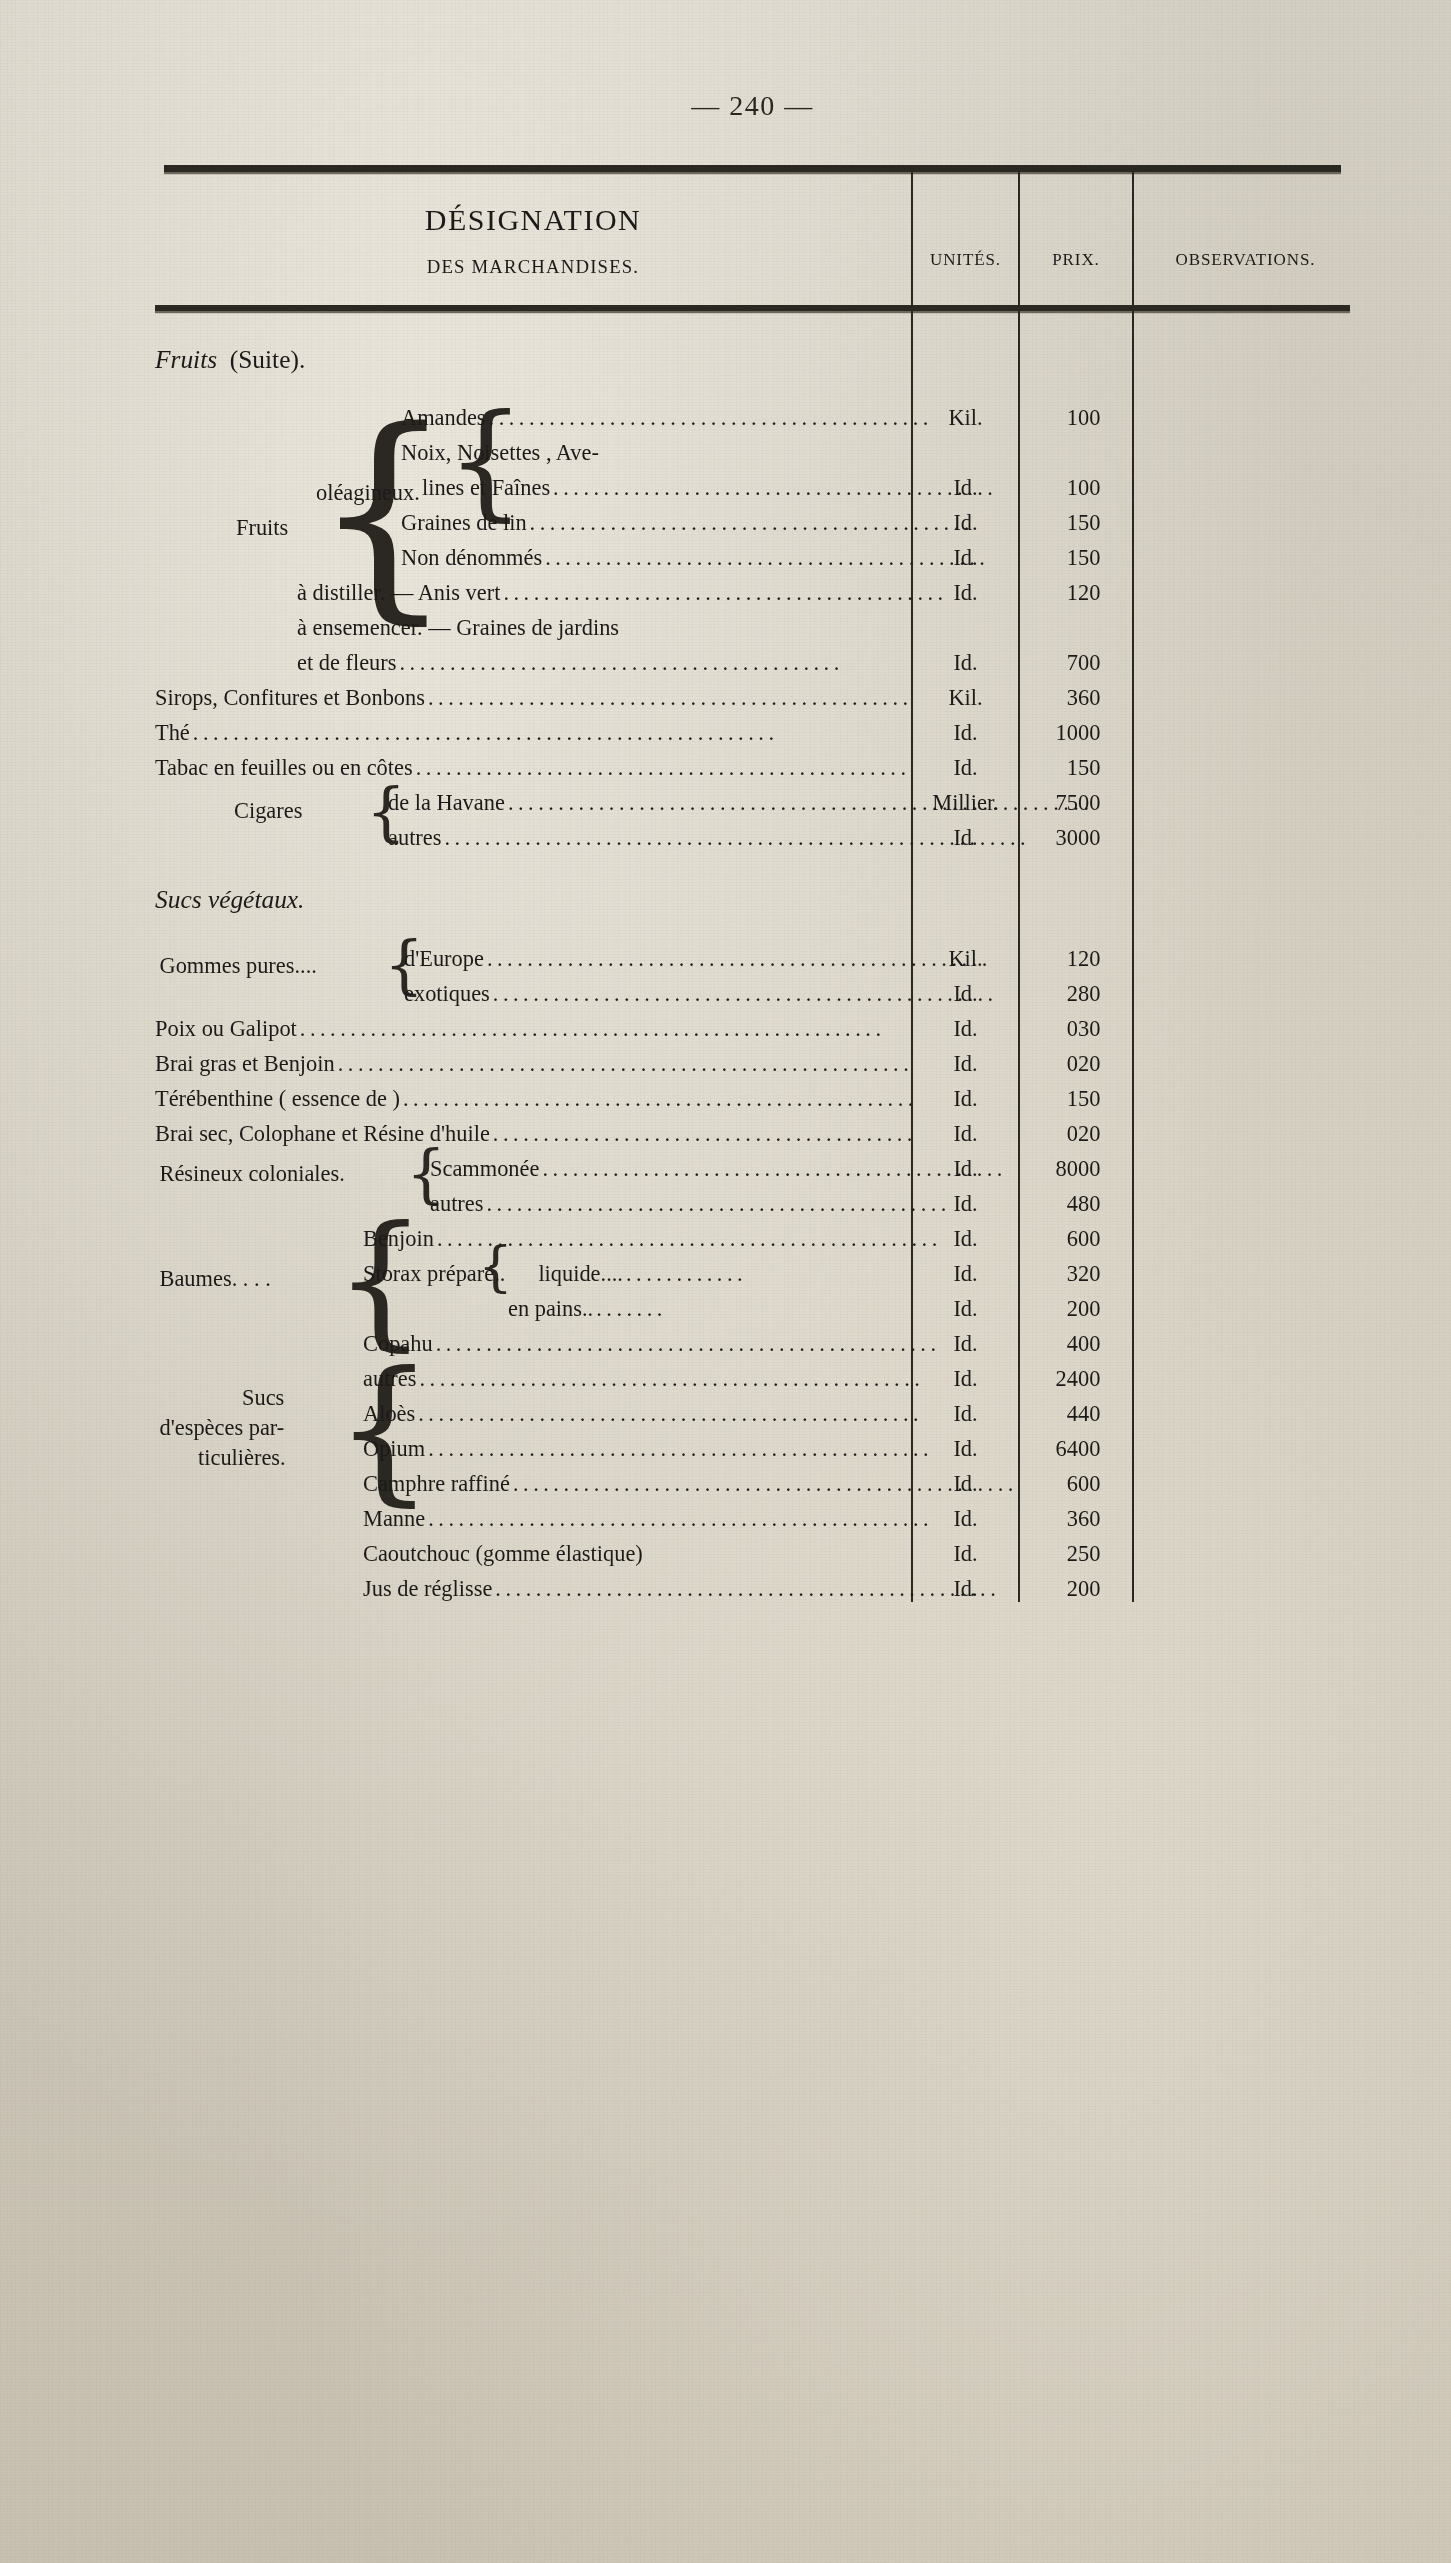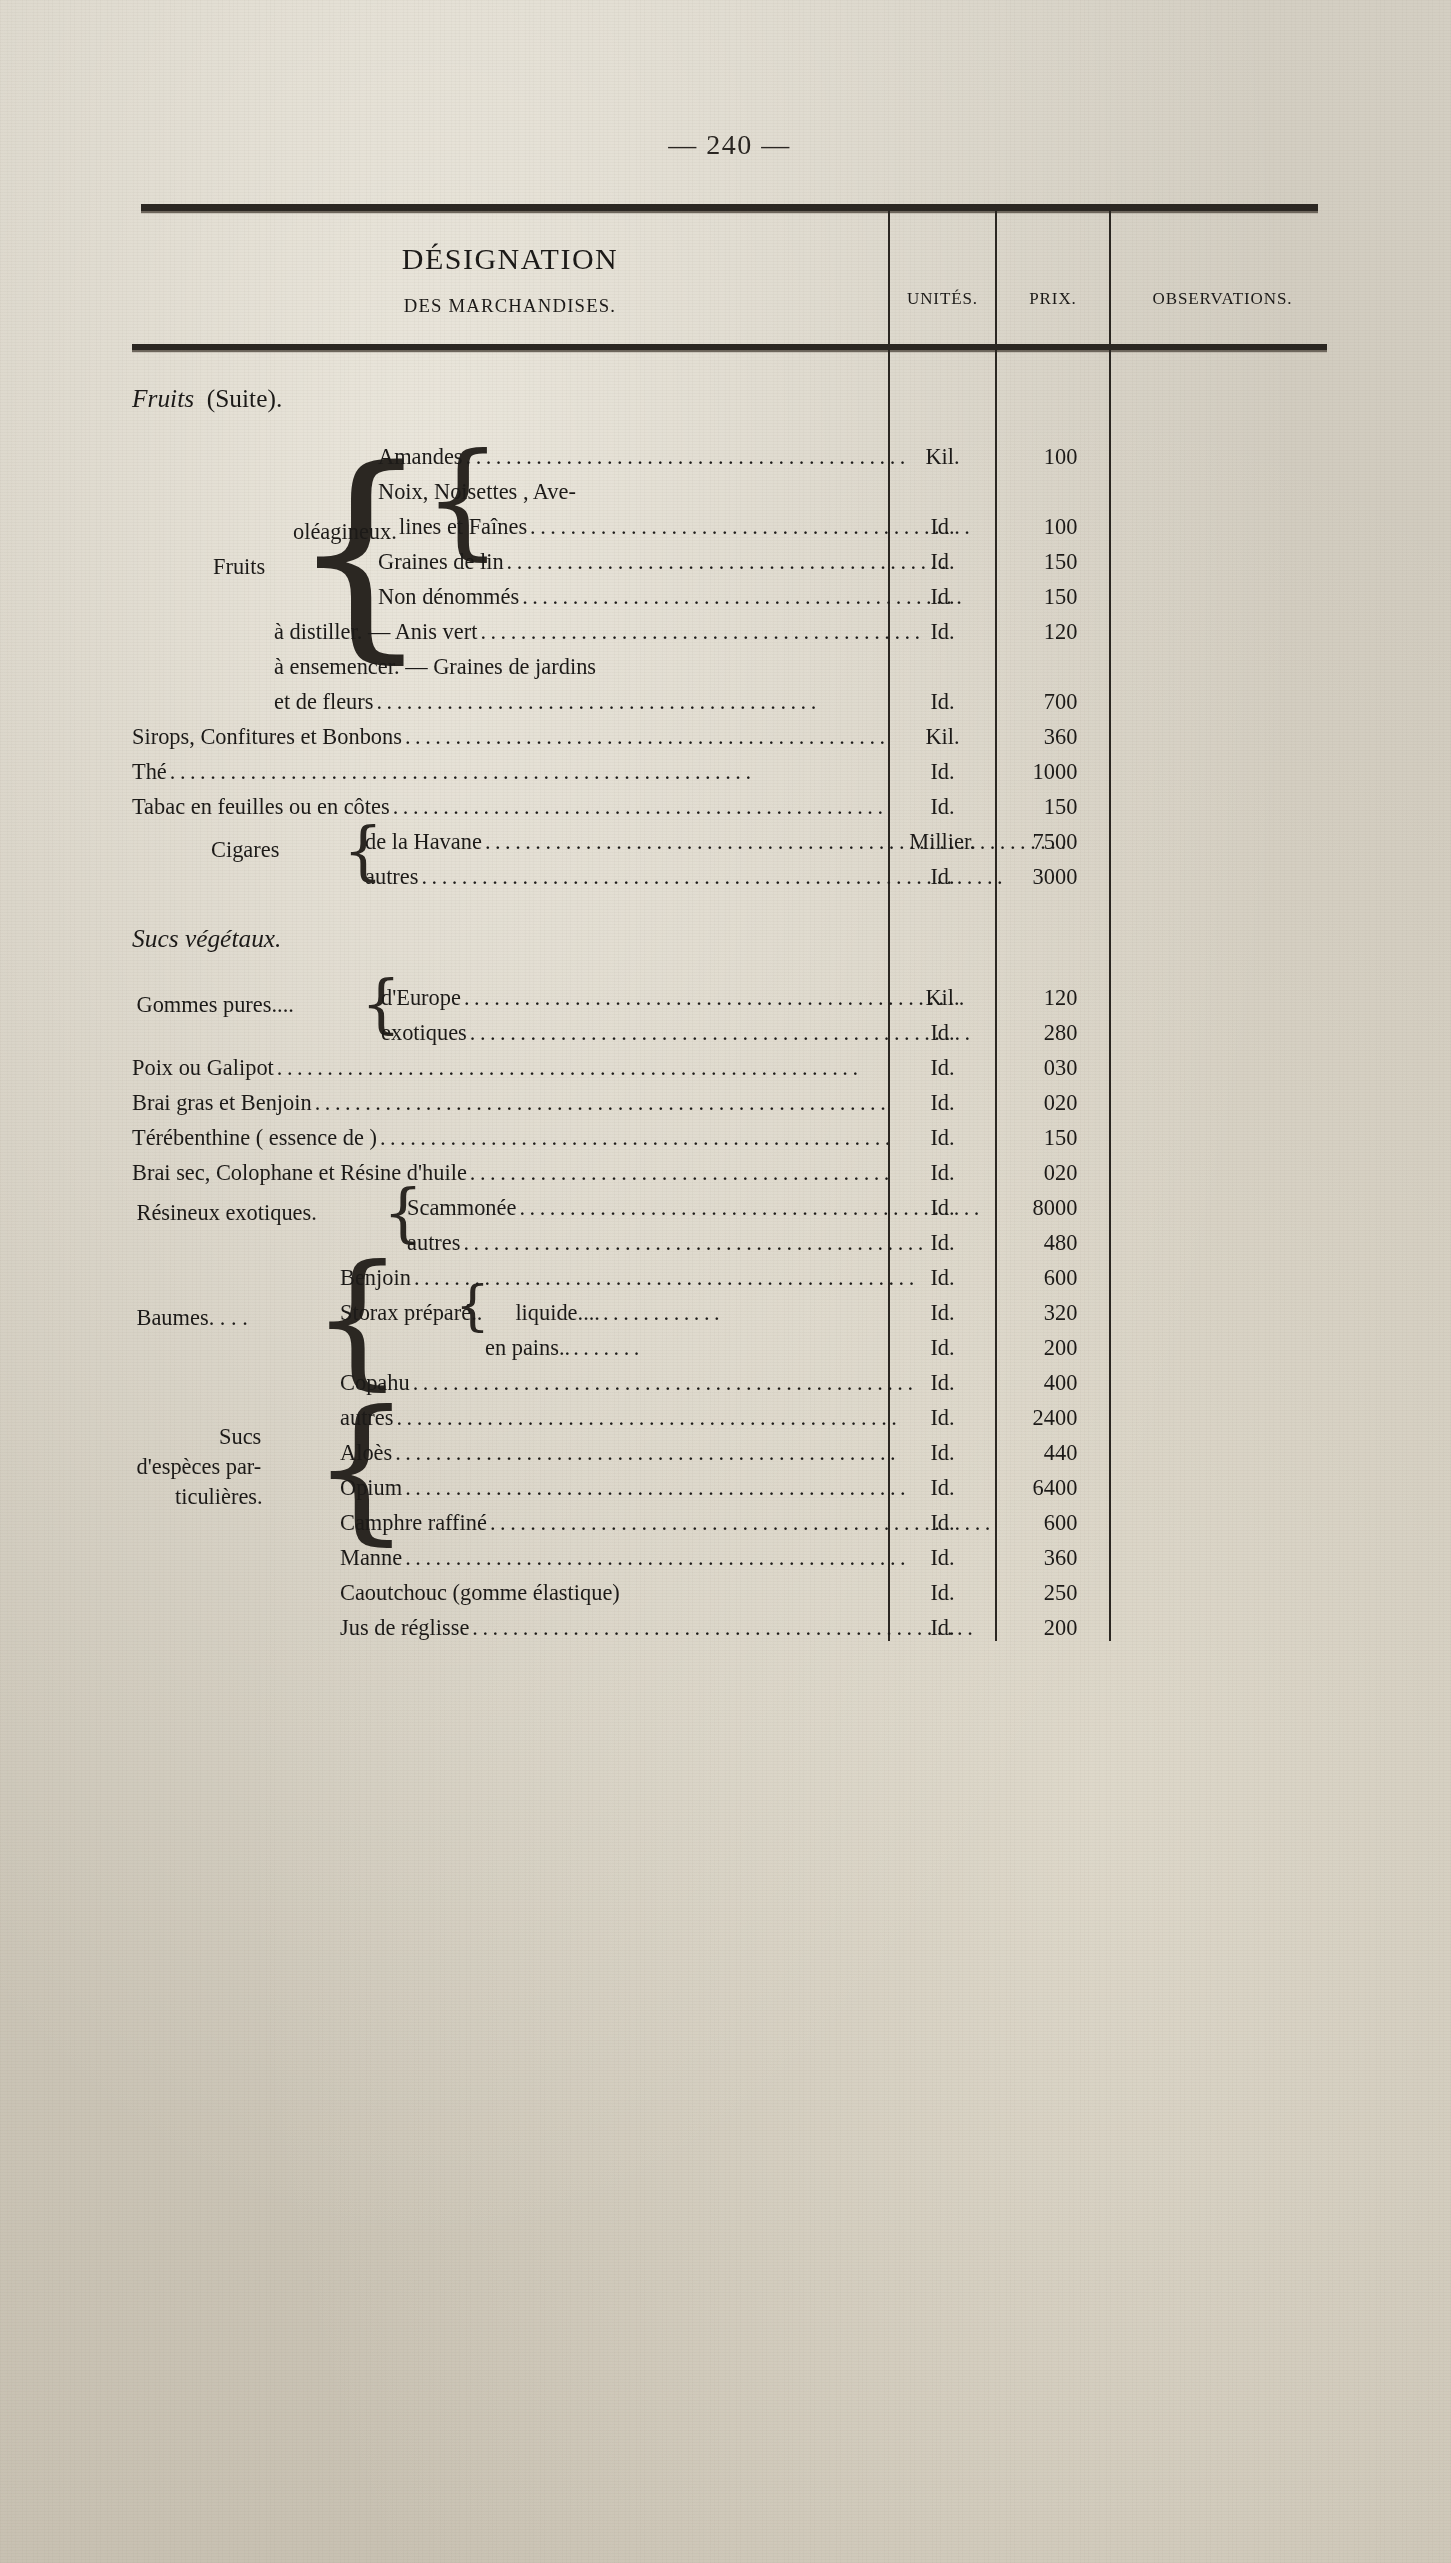--- a/index.html
+++ b/index.html
@@ -27,24 +27,23 @@
   }
   .grain {
     position:absolute; left:0; top:0; width:100%; height:100%;
     background-image:
       repeating-linear-gradient(0deg, rgba(120,110,95,0.045) 0 0.7px, rgba(255,255,255,0) 0.7px 3px),
       repeating-linear-gradient(90deg, rgba(120,110,95,0.035) 0 0.7px, rgba(255,255,255,0) 0.7px 3.7px);
     pointer-events: none;
   }
   .content {
     position: absolute;
-    left: 132px;
+    left: 155px;
     top: 90px;
     width: 1195px;
-    margin-top: 39px;
   }
   .folio {
     text-align: center;
     font-size: 28px;
     letter-spacing: 1.5px;
     color: #2a2622;
     margin-bottom: 43px;
     font-family: "Liberation Serif", serif;
   }
   .rule-top {
@@ -400,21 +399,21 @@
     </tr>
   </tbody>
     </table>
 
   <div class="grp">
 
     <div class="bigbrace" style="left:229px; top:-3px; font-size:63px;">{</div>
     <div class="grouplabel" style="left:4.5px; top:16.4px;">Gommes pures....</div>
 
     <div class="bigbrace" style="left:251px; top:206px; font-size:63px;">{</div>
-    <div class="grouplabel" style="left:4.5px; top:224px;">Résineux exotiques.</div>
+    <div class="grouplabel" style="left:4.5px; top:224px;">Résineux coloniales.</div>
 
     <div class="bigbrace" style="left:179px; top:269px; font-size:146px;">{</div>
     <div class="grouplabel" style="left:4.5px; top:329px;">Baumes. . . .</div>
     <div class="bigbrace" style="left:323px; top:302px; font-size:55px;">{</div>
 
     <div class="bigbrace" style="left:179px; top:412px; font-size:158px;">{</div>
     <div class="grouplabel" style="left:87px; top:448px;">Sucs</div>
     <div class="grouplabel" style="left:4.5px; top:478px;">d'espèces par-</div>
     <div class="grouplabel" style="left:43px; top:508px;">ticulières.</div>
 

